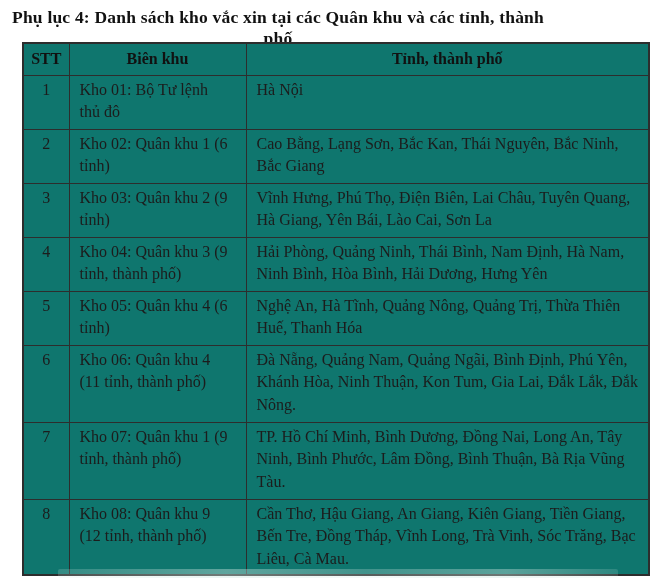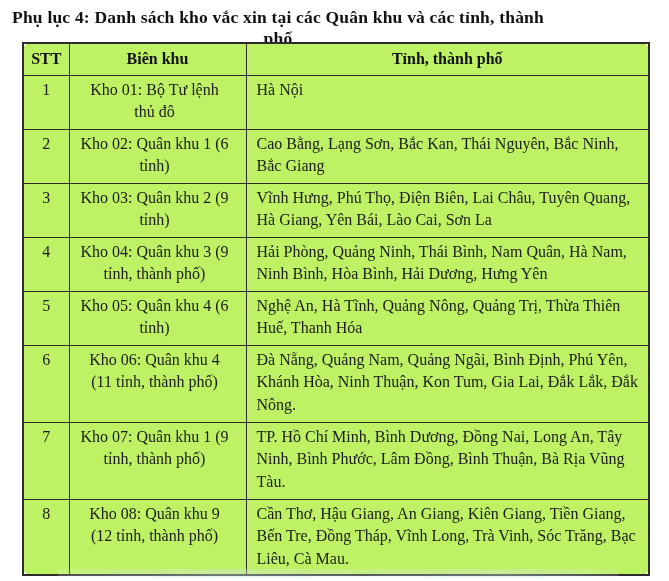--- a/index.html
+++ b/index.html
@@ -27,22 +27,21 @@
     letter-spacing: 0.2px;
     color: #111;
   }
   table.doc-table {
     position: absolute;
     left: 22px;
     top: 42px;
     width: 626px;
     border-collapse: collapse;
     table-layout: fixed;
-    background: #bef264;
-    border-radius: 11px;
+    background: #0f766e;
   }
   table.doc-table, table.doc-table td, table.doc-table th {
     border: 1.5px solid #2d2d2d;
   }
   table.doc-table { border-width: 2px; }
   col.c-stt  { width: 46px; }
   col.c-qk   { width: 177px; }
   col.c-tinh { width: 403px; }
   th {
     height: 32px;
@@ -57,21 +56,21 @@
     line-height: 22.5px;
     vertical-align: top;
     padding: 3px 8px 4px 10px;
     color: #1c1c1c;
   }
   td.stt {
     text-align: center;
     padding-left: 2px;
     padding-right: 2px;
   }
-  td.qk { padding-right: 16px; text-align: center; }
+  td.qk { padding-right: 16px; }
   tbody tr.h2 td { height: 54px; }
   tbody tr.h3 td { height: 77px; }
   tbody tr.h3b td { height: 66px; }
   
   .scan-band {
     position: absolute;
     left: 58px;
     top: 569px;
     width: 560px;
     height: 9px;
@@ -114,21 +113,21 @@
         <td class="tinh">Cao Bằng, Lạng Sơn, Bắc Kan, Thái Nguyên, Bắc Ninh, Bắc Giang</td>
       </tr>
       <tr class="h2">
         <td class="stt">3</td>
         <td class="qk">Kho 03: Quân khu 2 (9 tỉnh)</td>
         <td class="tinh">Vĩnh Hưng, Phú Thọ, Điện Biên, Lai Châu, Tuyên Quang, Hà Giang, Yên Bái, Lào Cai, Sơn La</td>
       </tr>
       <tr class="h2">
         <td class="stt">4</td>
         <td class="qk">Kho 04: Quân khu 3 (9 tỉnh, thành phố)</td>
-        <td class="tinh">Hải Phòng, Quảng Ninh, Thái Bình, Nam Quân, Hà Nam, Ninh Bình, Hòa Bình, Hải Dương, Hưng Yên</td>
+        <td class="tinh">Hải Phòng, Quảng Ninh, Thái Bình, Nam Định, Hà Nam, Ninh Bình, Hòa Bình, Hải Dương, Hưng Yên</td>
       </tr>
       <tr class="h2">
         <td class="stt">5</td>
         <td class="qk">Kho 05: Quân khu 4 (6 tỉnh)</td>
         <td class="tinh">Nghệ An, Hà Tĩnh, Quảng Nông, Quảng Trị, Thừa Thiên Huế, Thanh Hóa</td>
       </tr>
       <tr class="h3">
         <td class="stt">6</td>
         <td class="qk">Kho 06: Quân khu 4 (11 tỉnh, thành phố)</td>
         <td class="tinh">Đà Nẵng, Quảng Nam, Quảng Ngãi, Bình Định, Phú Yên, Khánh Hòa, Ninh Thuận, Kon Tum, Gia Lai, Đắk Lắk, Đắk Nông.</td>

